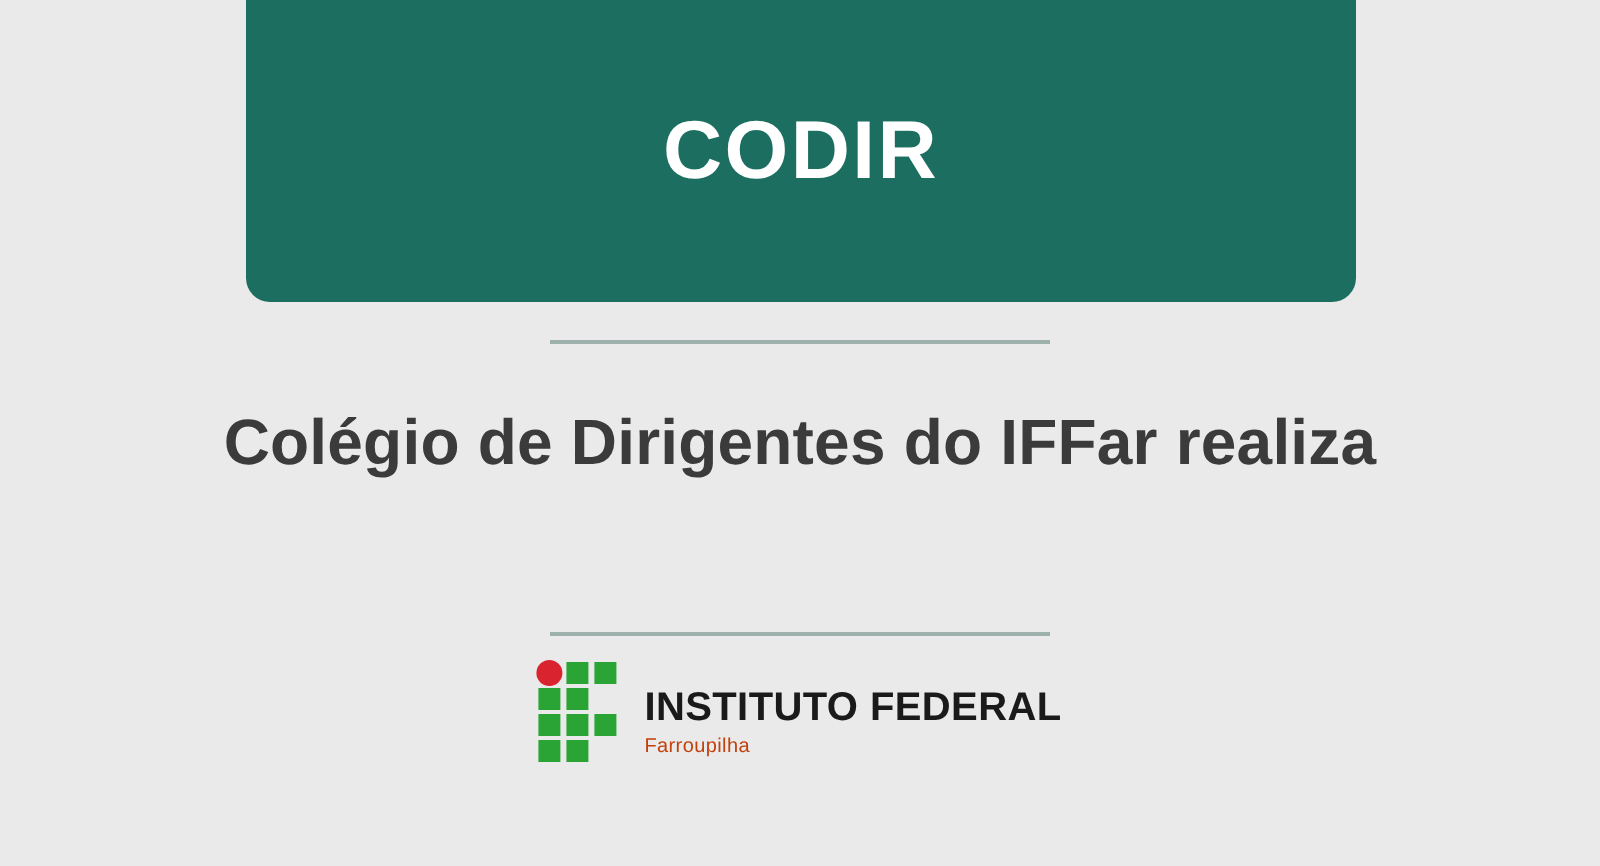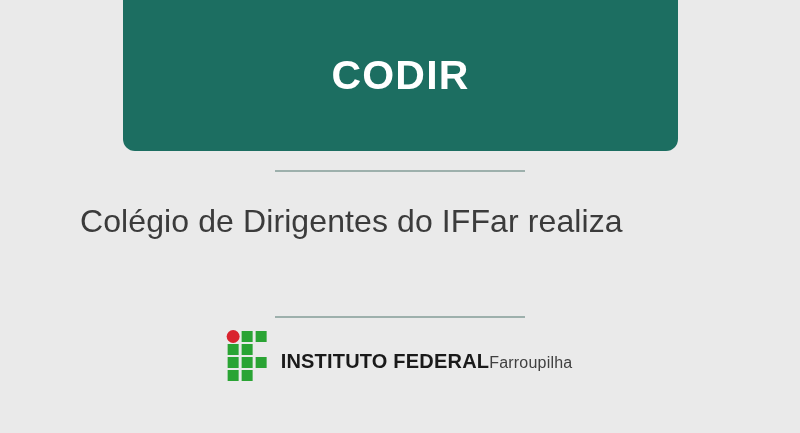--- a/index.html
+++ b/index.html
@@ -62,23 +62,24 @@
   .divider-top { top: 170px; }
   .divider-bottom { top: 316px; }
 
   
   .headline {
     position: absolute;
     left: 50%;
     transform: translateX(-50%);
     top: 196px;
     width: 640px;
+    text-align: center;
     color: #3b3b3b;
     font-size: 32px;
-    font-weight: 400;
+    font-weight: 700;
     line-height: 1.62;
     letter-spacing: .1px;
   }
   .headline-line { display: block; white-space: nowrap; }
 
   
   .logo {
     position: absolute;
     left: 50%;
     transform: translateX(-50%);
@@ -119,36 +120,36 @@
   
   .r3c1 { left: 0;    top: 26px; }
   .r3c2 { left: 14px; top: 26px; }
   .r3c3 { left: 28px; top: 26px; }
   
   .r4c1 { left: 0;    top: 39px; }
   .r4c2 { left: 14px; top: 39px; }
 
   .logo-text {
     display: flex;
-    flex-direction: row;
+    flex-direction: column;
     justify-content: flex-end;
     padding-top: 12px;
   }
   .logo-text-main {
     font-size: 20px;
     font-weight: bold;
     color: #1a1a1a;
     letter-spacing: .2px;
     line-height: 1.05;
     white-space: nowrap;
   }
   .logo-text-sub {
-    font-size: 16px;
+    font-size: 10px;
     font-weight: 400;
-    color: #404040;
+    color: #c2410c;
     letter-spacing: .2px;
     line-height: 1.3;
     margin-top: 2px;
     white-space: nowrap;
   }
 </style>
 </head>
 <body>
 
 <div class="card">

